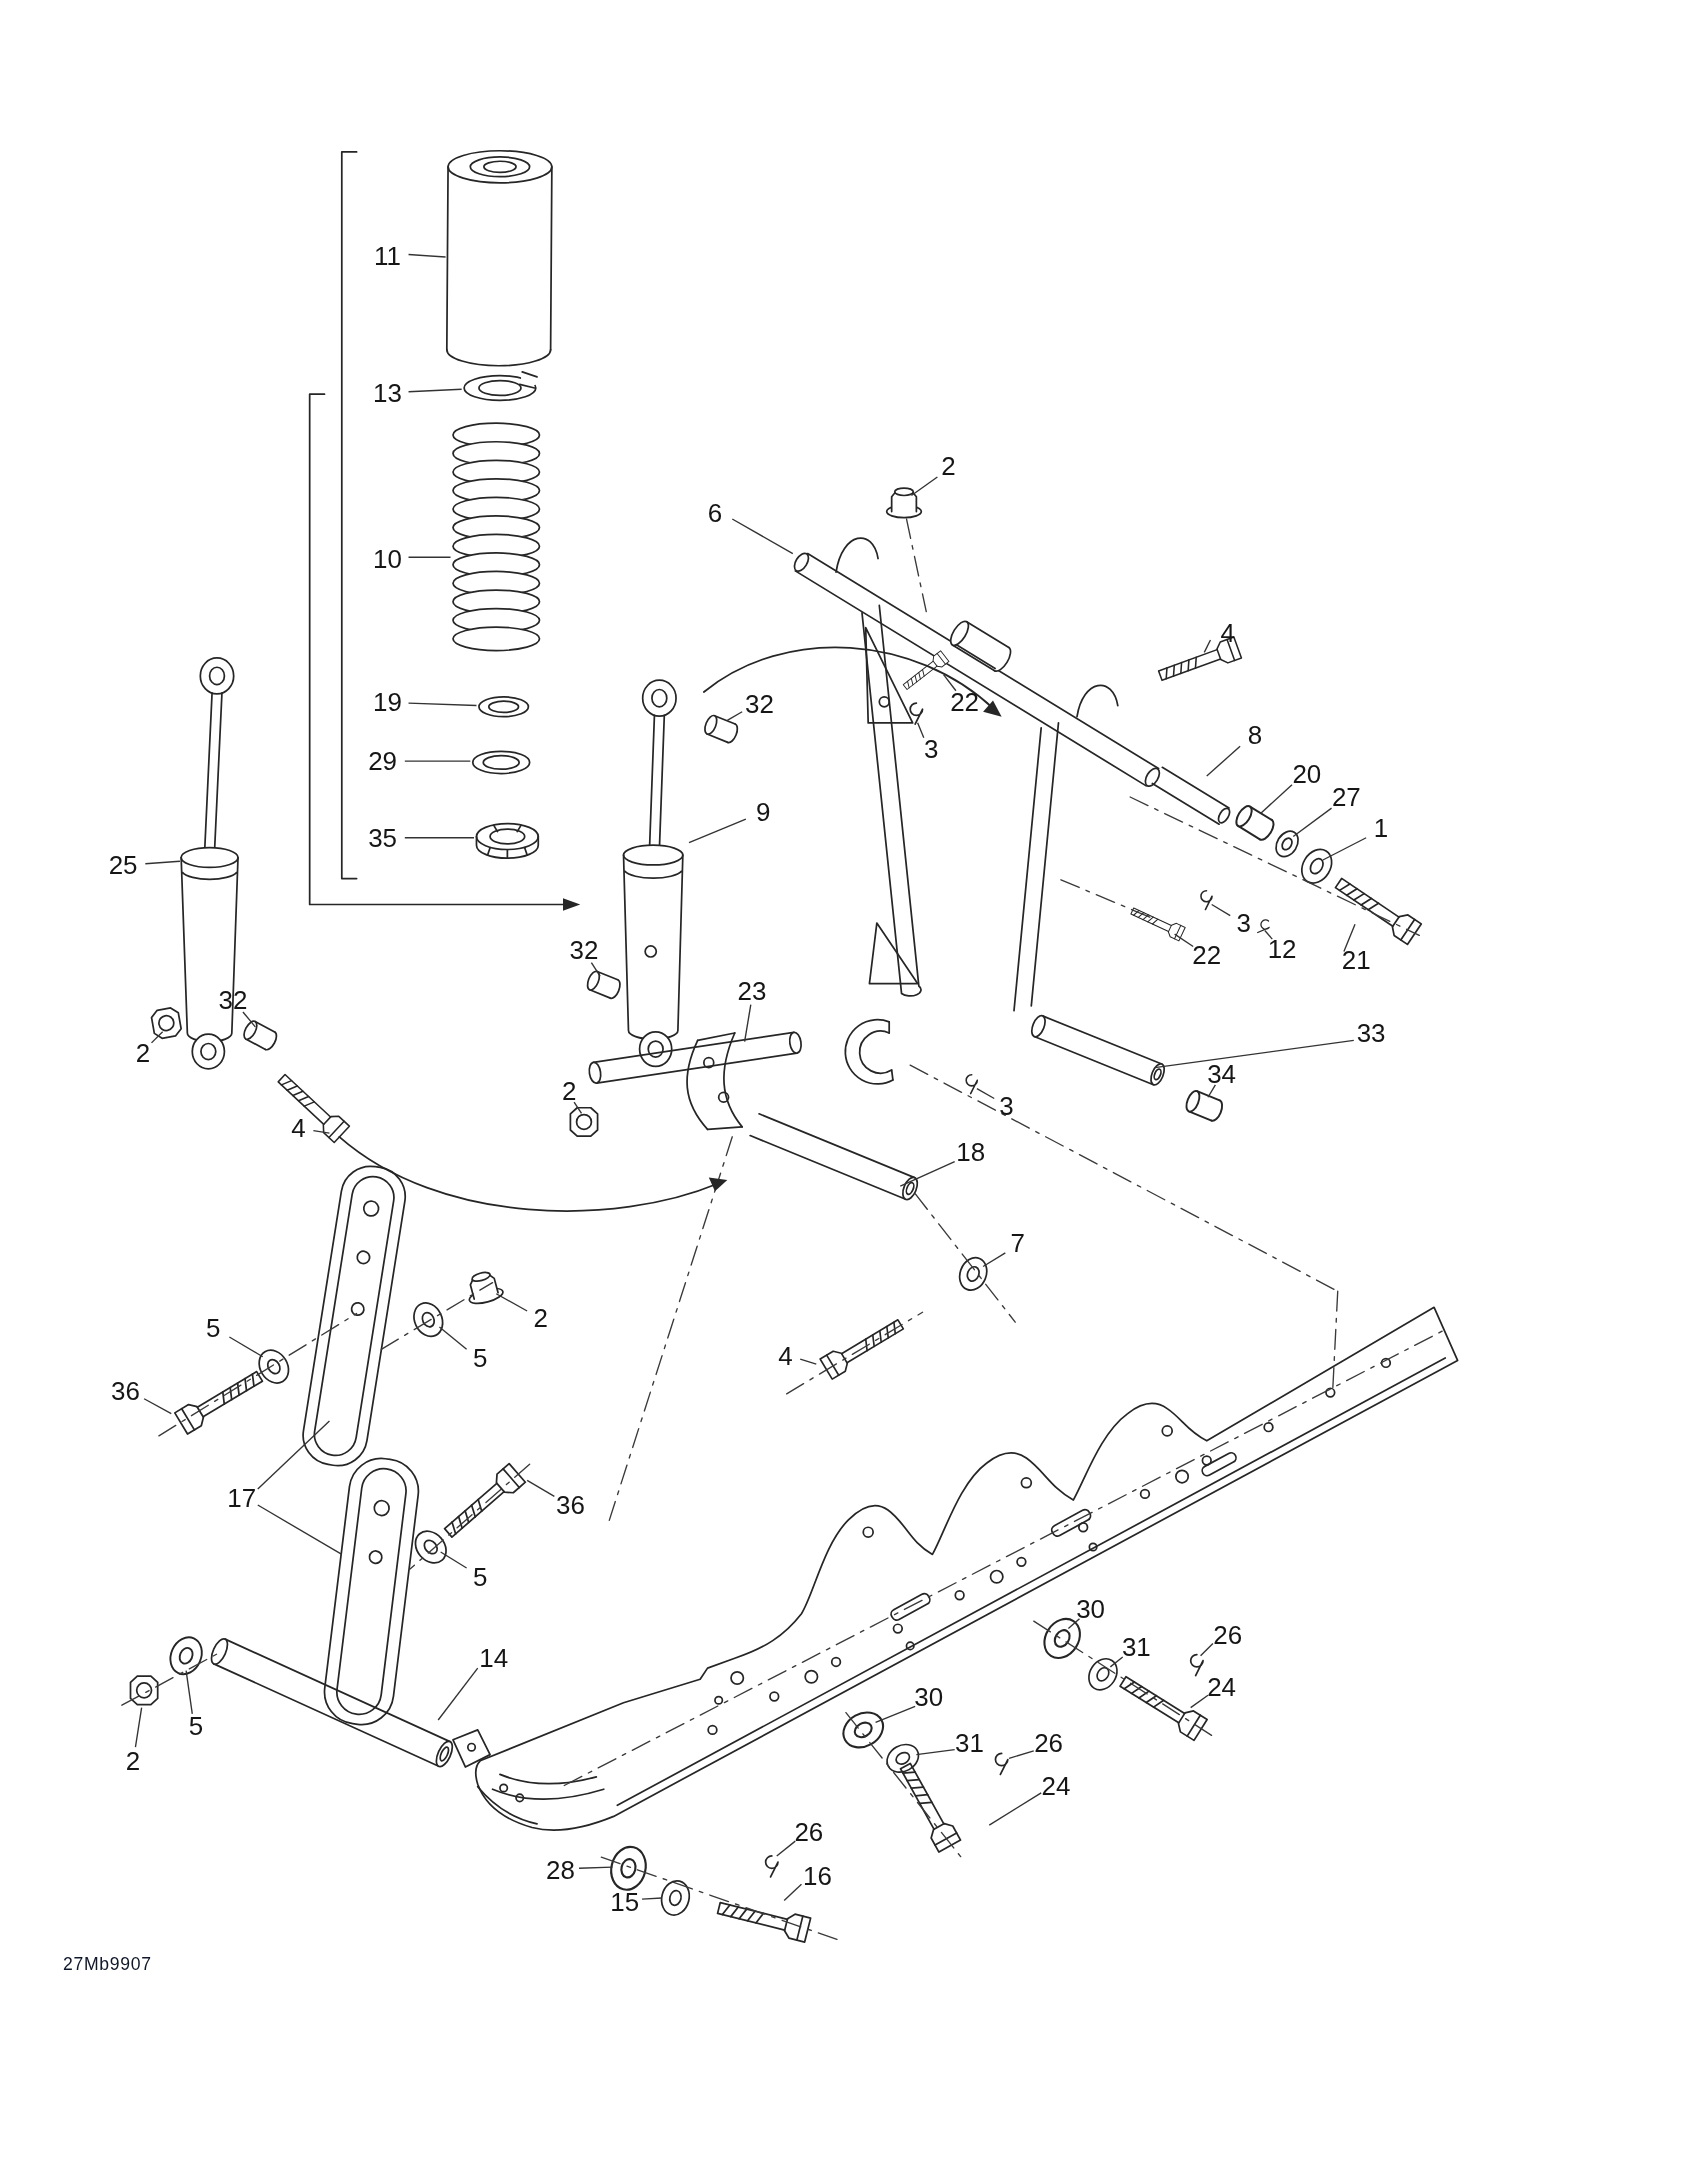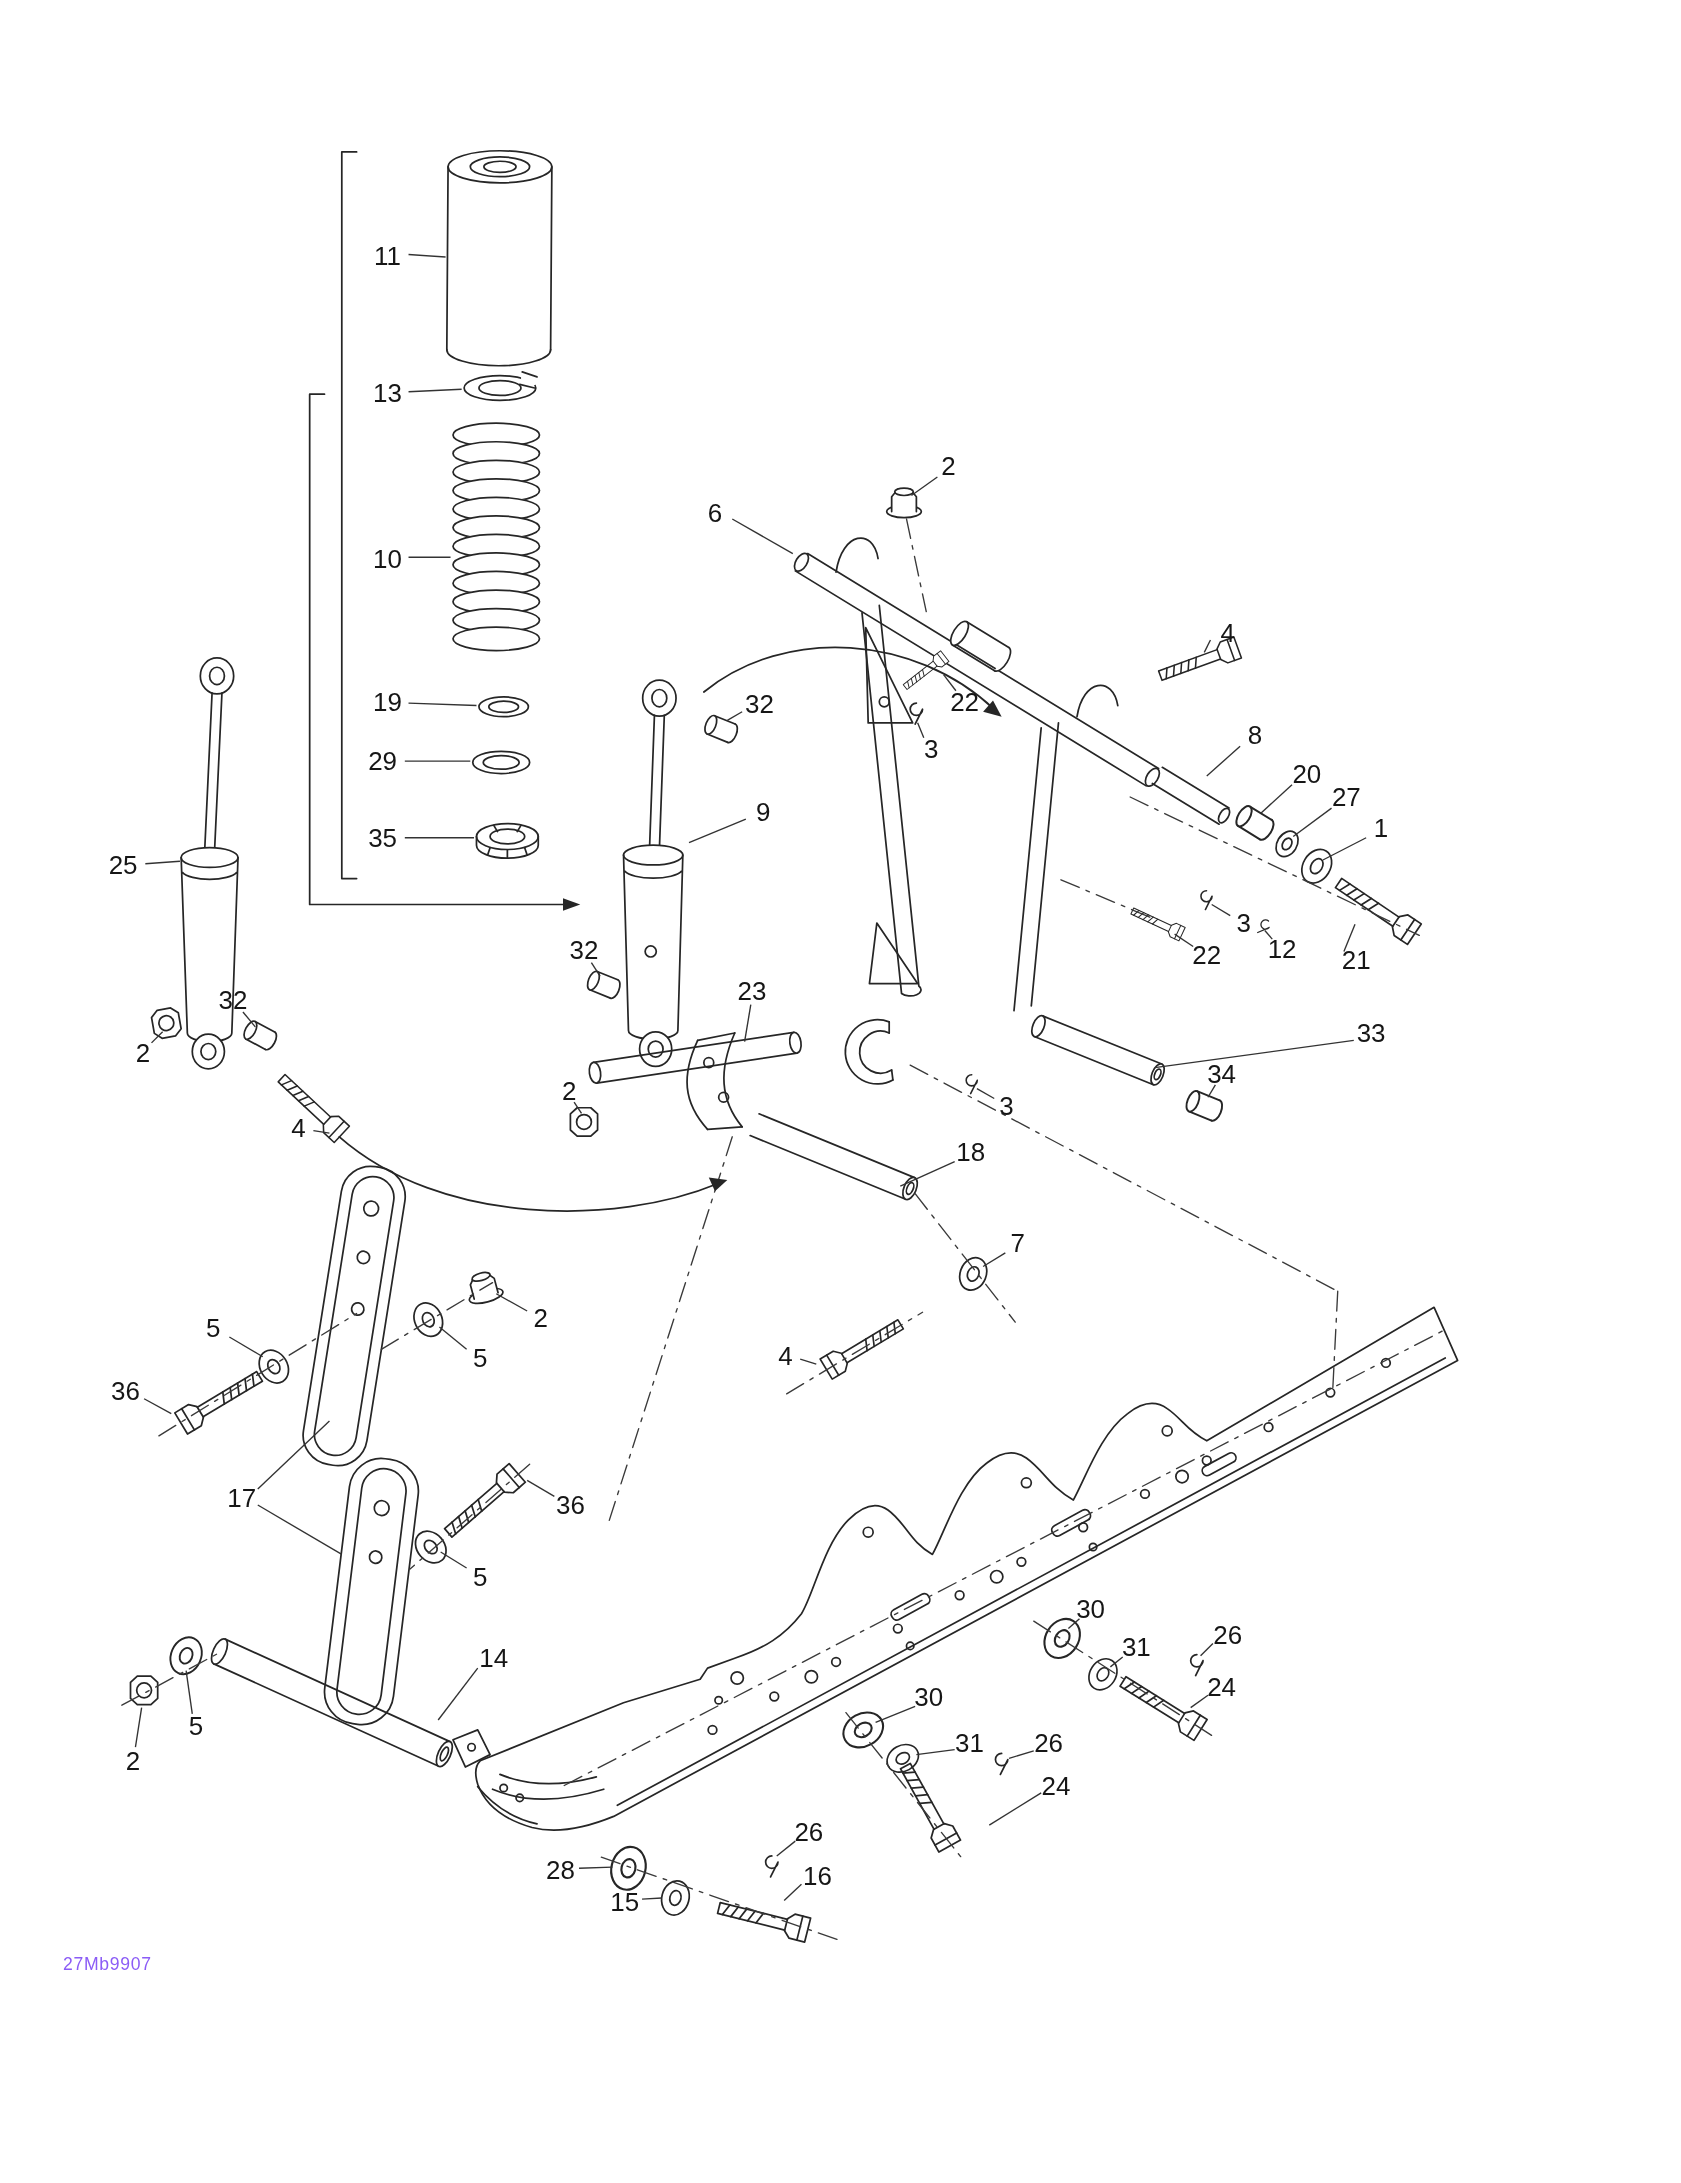--- a/index.html
+++ b/index.html
@@ -1,19 +1,19 @@
 <!DOCTYPE html>
 <html style="font-size:10.4px"><head>
 <meta charset="utf-8">
 <style>
   html,body{margin:0;padding:0;background:#fff;}
   body{width:1682px;height:2183px;font-family:"Liberation Sans",sans-serif;}
   .page{position:relative;width:1682px;height:2066px;background:#fff;overflow:hidden;}
   svg.diagram{position:absolute;left:0;top:0;width:100%;height:100%;}
-  .code{position:absolute;left:63px;bottom:91px;font-size:17.6px;color:#8b5cf6;letter-spacing:0.7px;}
+  .code{position:absolute;left:63px;bottom:91px;font-size:17.6px;color:#0f172a;letter-spacing:0.7px;}
   #art{stroke:#262626;stroke-width:1.4;fill:none;stroke-linecap:round;stroke-linejoin:round;}
   .dd{stroke-dasharray:16 6 3 6;stroke-width:1.1;stroke:#3a3a3a;}
   #callout-layer text{font-family:"Liberation Sans",sans-serif;font-size:21px;fill:#161616;text-anchor:middle;dominant-baseline:central;}
   #callout-layer line{stroke:#333;stroke-width:1.1;}
 </style>
 </head>
 <body>
 
 <div class="page">
 <svg class="diagram" viewBox="0 0 1288 1672">

